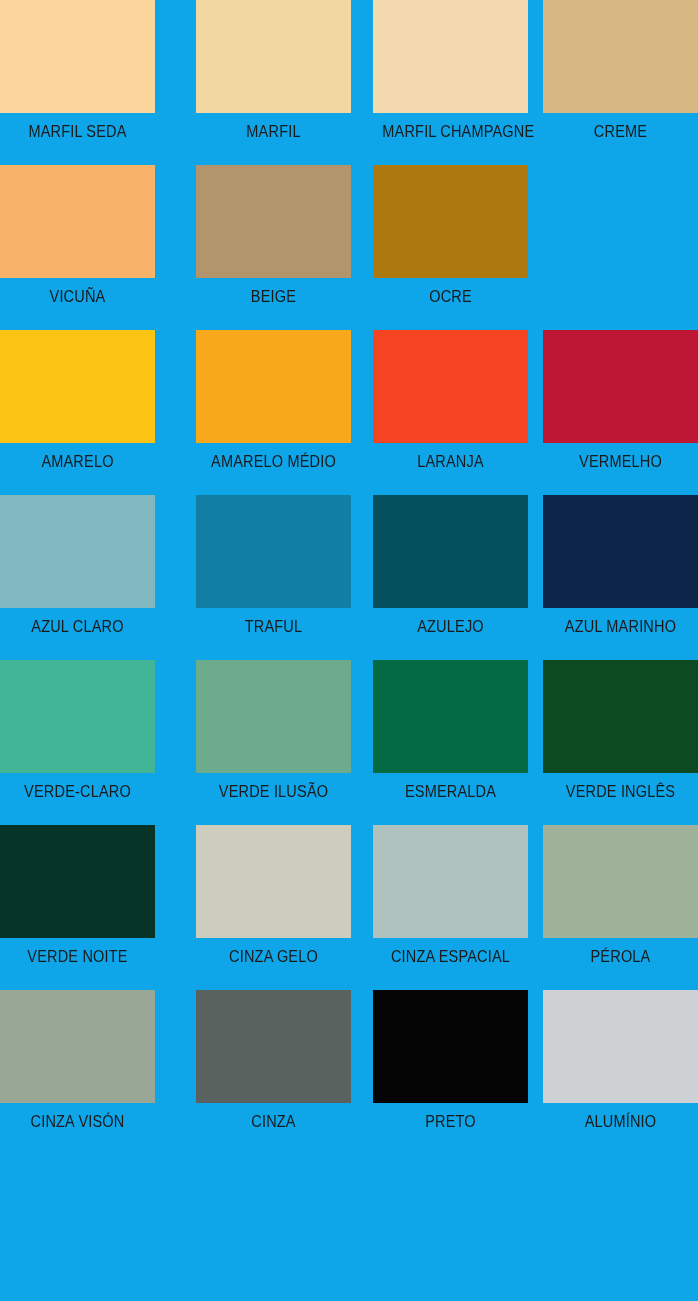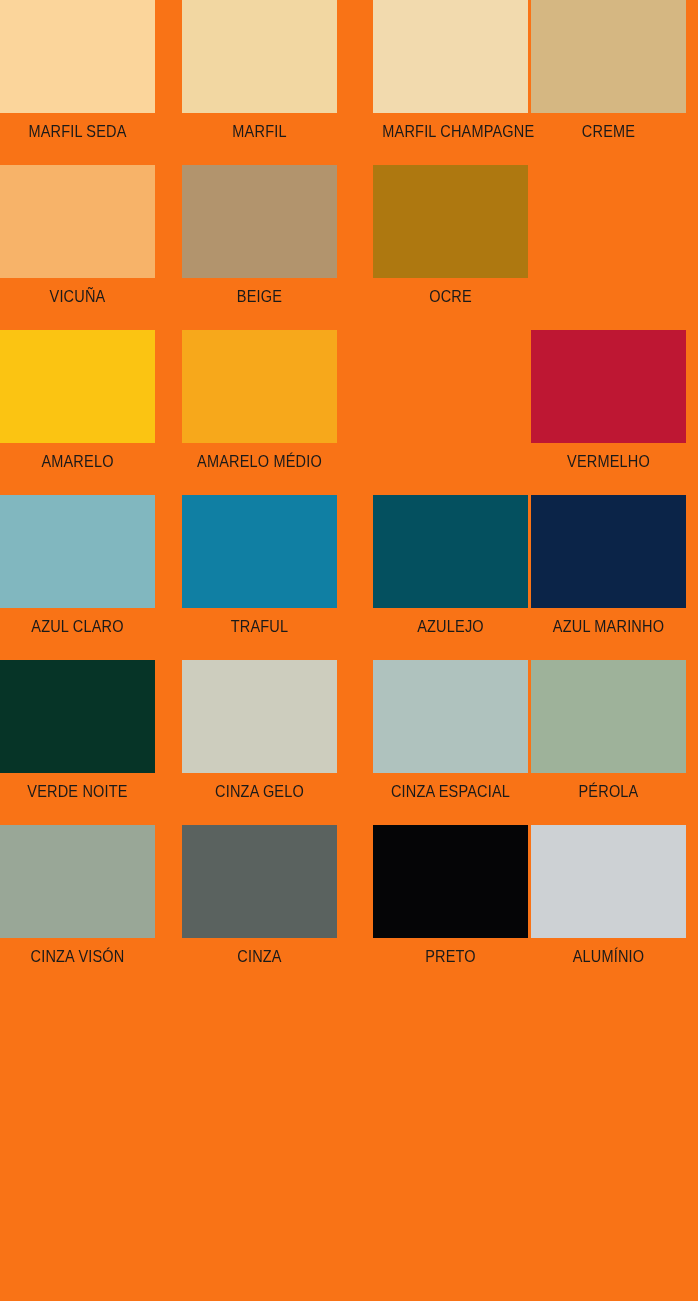--- a/index.html
+++ b/index.html
@@ -12,40 +12,40 @@
     width: 698px;
     height: 1301px;
     font-family: "Liberation Sans", sans-serif;
     overflow: hidden;
   }
 
   #palette-grid {
     position: relative;
     width: 698px;
     height: 1301px;
-    background: #f97316;
+    background: #0ea5e9;
   }
 
   .swatch-row {
     position: relative;
     width: 698px;
     height: 165px;
   }
 
   .swatch-cell {
     position: absolute;
     top: 0;
     height: 165px;
   }
 
   
   .col-0 { left: 0px;   width: 155px; }
-  .col-1 { left: 182px; width: 155px; border-radius: 7px; }
+  .col-1 { left: 196px; width: 155px; border-radius: 7px; }
   .col-2 { left: 373px; width: 155px; }
-  .col-3 { left: 531px; width: 155px; }
+  .col-3 { left: 543px; width: 155px; }
 
   .swatch-chip {
     width: 100%;
     height: 113px;
     display: block;
   }
 
   .swatch-label {
     display: block;
     width: 100%;
@@ -101,20 +101,24 @@
     </div>
     <div class="swatch-row">
       <div class="swatch-cell col-0">
         <div class="swatch-chip" style="background-color: rgb(251, 196, 18);"></div>
         <div class="swatch-label">AMARELO</div>
       </div>
       <div class="swatch-cell col-1">
         <div class="swatch-chip" style="background-color: rgb(247, 168, 27);"></div>
         <div class="swatch-label">AMARELO MÉDIO</div>
       </div>
+      <div class="swatch-cell col-2">
+        <div class="swatch-chip" style="background-color: rgb(244, 68, 34);"></div>
+        <div class="swatch-label">LARANJA</div>
+      </div>
       <div class="swatch-cell col-3">
         <div class="swatch-chip" style="background-color: rgb(190, 23, 51);"></div>
         <div class="swatch-label">VERMELHO</div>
       </div>
     </div>
     <div class="swatch-row">
       <div class="swatch-cell col-0">
         <div class="swatch-chip" style="background-color: rgb(129, 183, 191);"></div>
         <div class="swatch-label">AZUL CLARO</div>
       </div>
@@ -122,20 +126,38 @@
         <div class="swatch-chip" style="background-color: rgb(16, 127, 163);"></div>
         <div class="swatch-label">TRAFUL</div>
       </div>
       <div class="swatch-cell col-3">
         <div class="swatch-chip" style="background-color: rgb(11, 36, 72);"></div>
         <div class="swatch-label">AZUL MARINHO</div>
       </div>
       <div class="swatch-cell col-2">
         <div class="swatch-chip" style="background-color: rgb(4, 80, 95);"></div>
         <div class="swatch-label">AZULEJO</div>
+      </div>
+    </div>
+    <div class="swatch-row">
+      <div class="swatch-cell col-0">
+        <div class="swatch-chip" style="background-color: rgb(65, 181, 150);"></div>
+        <div class="swatch-label">VERDE-CLARO</div>
+      </div>
+      <div class="swatch-cell col-1">
+        <div class="swatch-chip" style="background-color: rgb(108, 172, 141);"></div>
+        <div class="swatch-label">VERDE ILUSÃO</div>
+      </div>
+      <div class="swatch-cell col-2">
+        <div class="swatch-chip" style="background-color: rgb(4, 106, 67);"></div>
+        <div class="swatch-label">ESMERALDA</div>
+      </div>
+      <div class="swatch-cell col-3">
+        <div class="swatch-chip" style="background-color: rgb(12, 74, 34);"></div>
+        <div class="swatch-label">VERDE INGLÊS</div>
       </div>
     </div>
     <div class="swatch-row">
       <div class="swatch-cell col-0">
         <div class="swatch-chip" style="background-color: rgb(6, 52, 39);"></div>
         <div class="swatch-label">VERDE NOITE</div>
       </div>
       <div class="swatch-cell col-1">
         <div class="swatch-chip" style="background-color: rgb(205, 205, 190);"></div>
         <div class="swatch-label">CINZA GELO</div>

